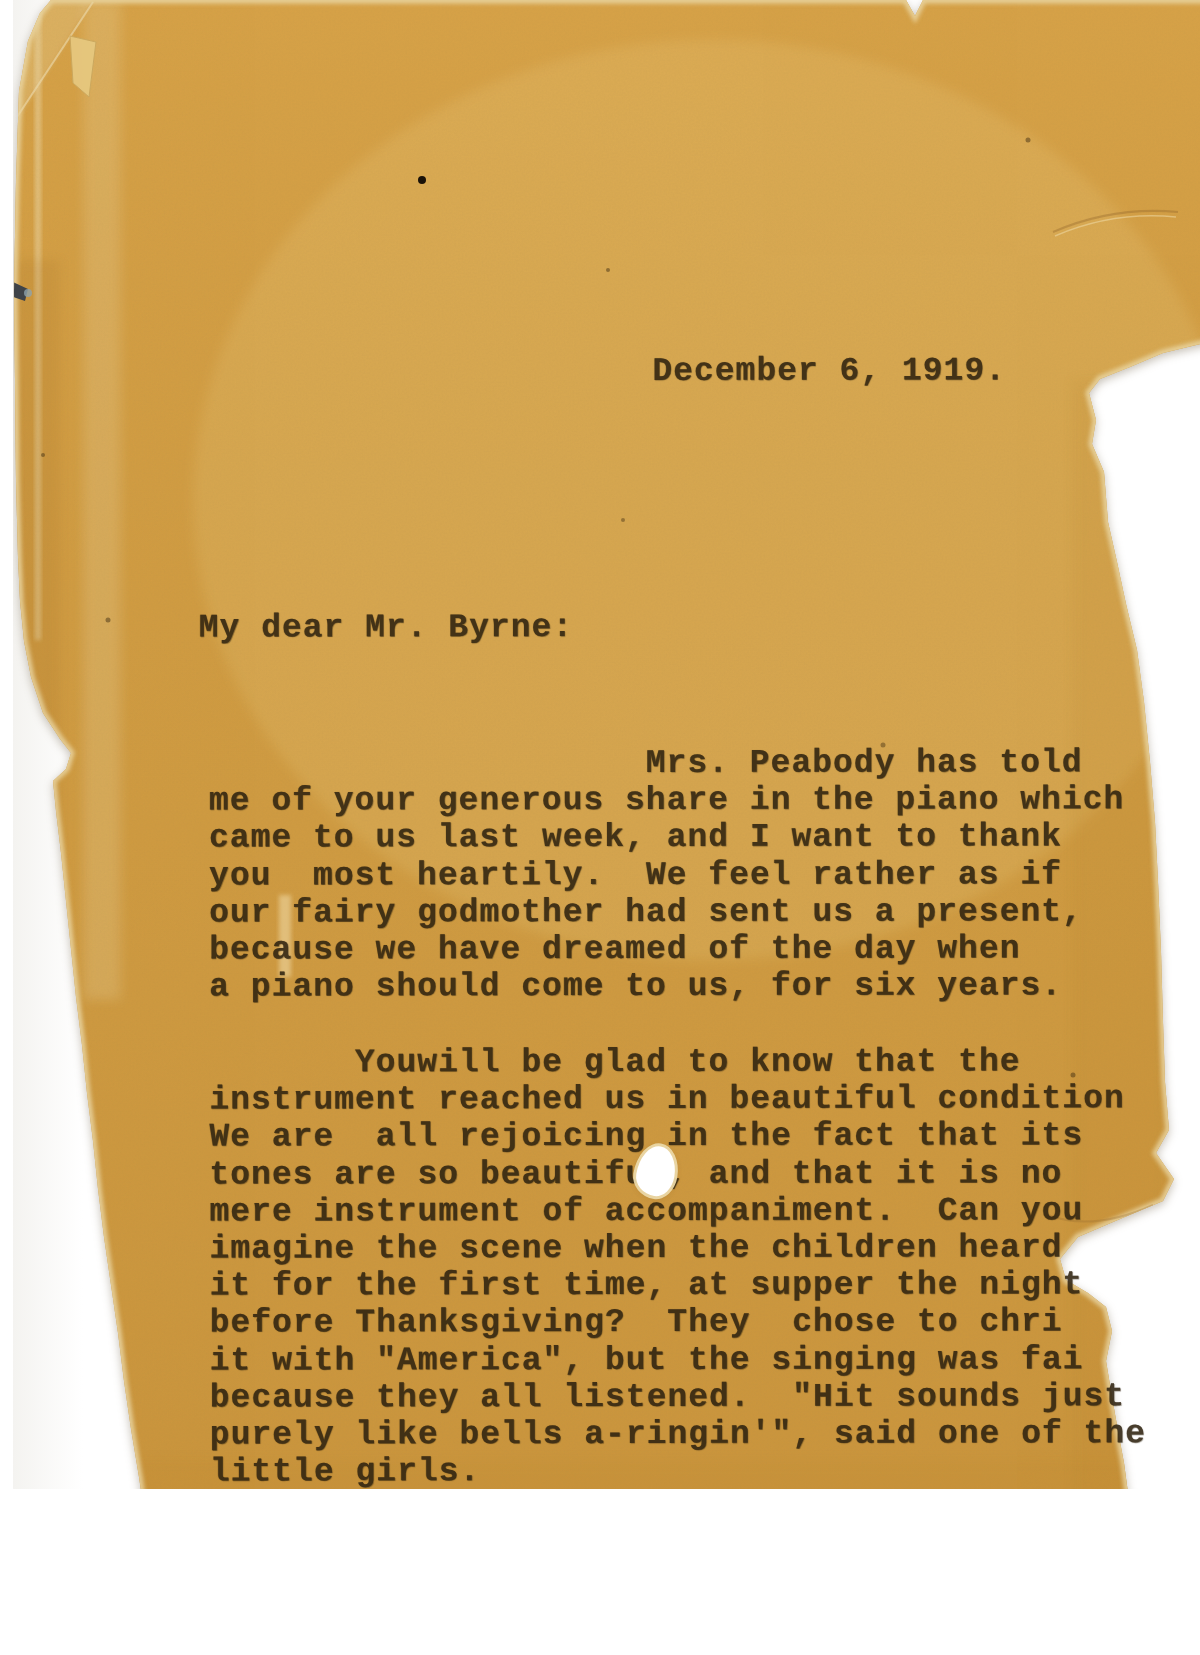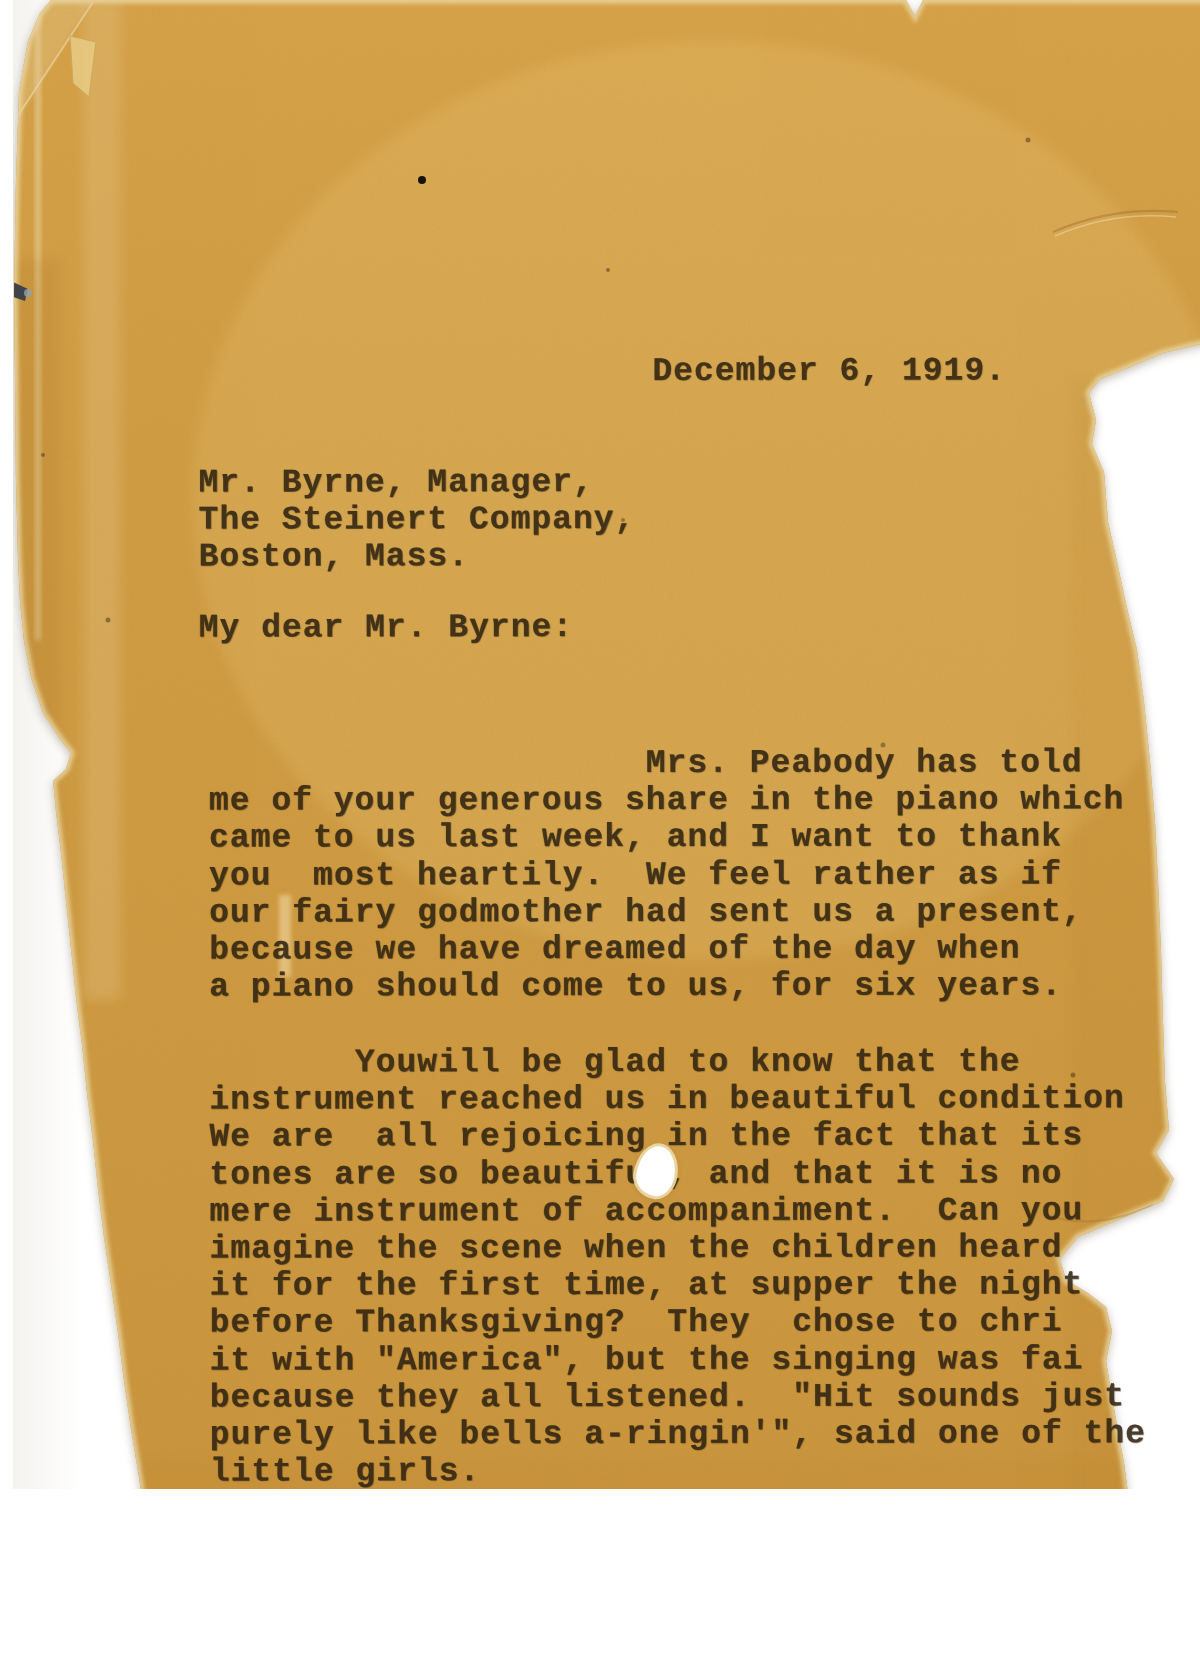--- a/index.html
+++ b/index.html
@@ -112,25 +112,20 @@
       <circle cx="245" cy="1320" r="2" fill="rgba(70,50,20,0.5)"></circle>
       <circle cx="610" cy="520" r="2" fill="rgba(70,50,20,0.45)"></circle>
       <circle cx="870" cy="745" r="2.5" fill="rgba(70,50,20,0.45)"></circle>
     </g>
   </svg>
 
   <div class="text-layer">
 
     <div class="tline" style="left:640px;top:353px">December 6, 1919.</div>
 
-    <div class="block" style="left:186px;top:464px">
-      <div class="tline">Mr. Byrne, Manager,</div>
-      <div class="tline">The Steinert Company,</div>
-      <div class="tline">Boston, Mass.</div>
-    </div>
 
     <div class="tline" style="left:186px;top:609px">My dear Mr. Byrne:</div>
 
     <div class="block" style="left:196px;top:745px">
       <div class="tline">                     Mrs. Peabody has told</div>
       <div class="tline">me of your generous share in the piano which</div>
       <div class="tline">came to us last week, and I want to thank</div>
       <div class="tline">you  most heartily.  We feel rather as if</div>
       <div class="tline">our fairy godmother had sent us a present,</div>
       <div class="tline">because we have dreamed of the day when</div>

